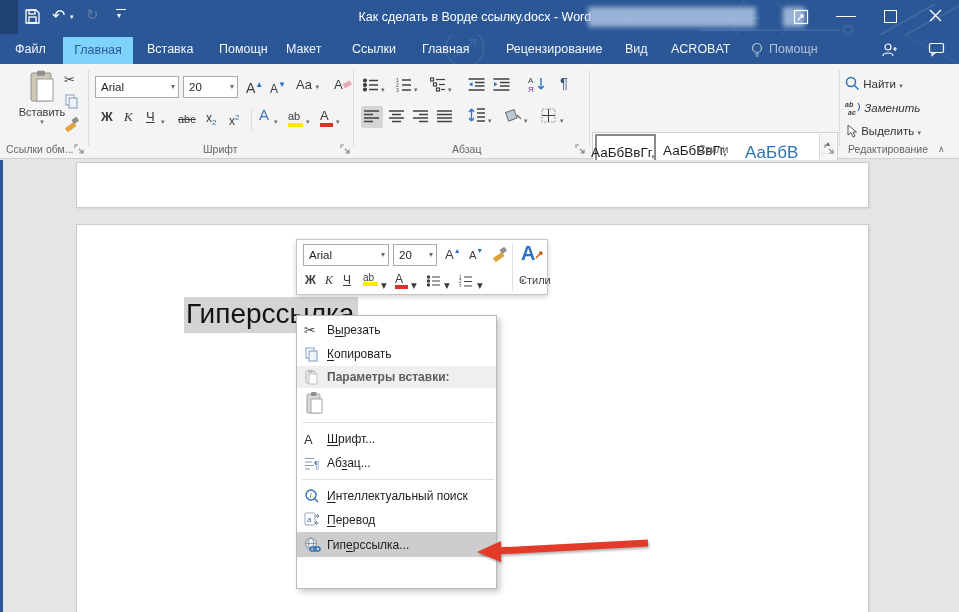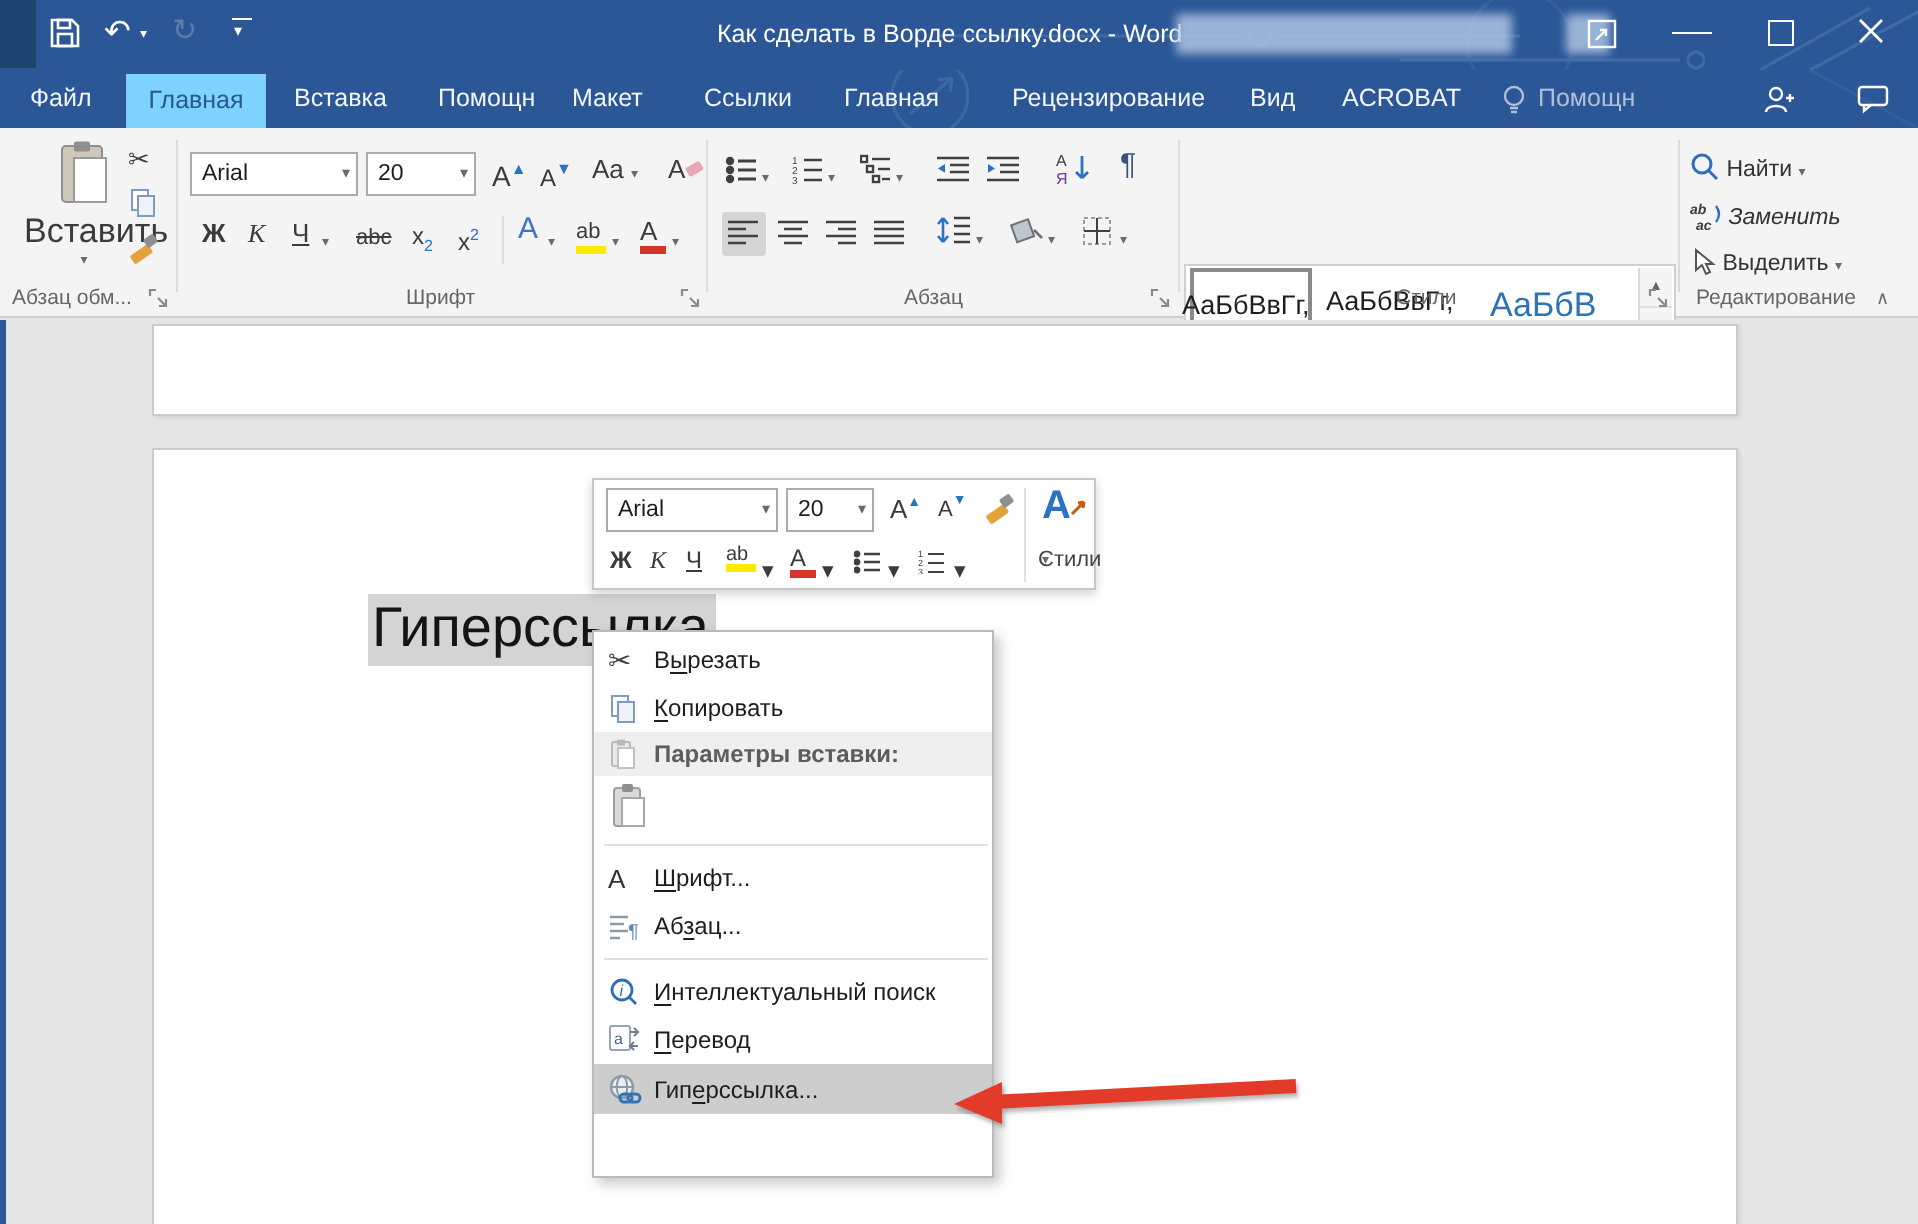--- a/index.html
+++ b/index.html
@@ -169,41 +169,41 @@
     <div class="vsep" style="left:839px;"></div>
 
     <div class="abs" style="left:12px;top:6px;width:60px;text-align:center;">
       <svg width="30" height="34" style="margin:0 auto;">
           <g>
         <rect x="4" y="3" width="20" height="28" rx="2" fill="#cfc7b8" stroke="#8f8f8f"></rect>
         <rect x="10" y="0.8" width="8" height="5" rx="1" fill="#8f8f8f"></rect>
         <rect x="10" y="9" width="16" height="22" fill="#fff" stroke="#9b9b9b"></rect>
       </g>
         </svg>
-      <div style="font-size:17px;color:#3b3b3b;margin-top:2px;">Вставить</div>
+      <div style="font-size:11px;color:#3b3b3b;margin-top:2px;">Вставить</div>
       <div class="dda" style="font-size:7px;">▾</div>
     </div>
     <div class="abs" style="left:64px;top:8px;font-size:13px;color:#3f3f3f;">✂</div>
     <div class="abs" style="left:64px;top:30px;">
       <svg width="15" height="15">
           <g fill="#fff" stroke="#7f9cc0" stroke-width="1">
         <rect x="2" y="1" width="8" height="10"></rect>
             <rect x="5" y="4" width="8" height="10" fill="#eef3f9"></rect>
       </g>
         </svg>
     </div>
     <div class="abs" style="left:63px;top:52px;">
       <svg width="16" height="16">
           <g>
         <rect x="2" y="9" width="11" height="5" rx="1" fill="#e2a23c" transform="rotate(-35 7 11)"></rect>
         <rect x="9" y="2" width="6" height="5" rx="1" fill="#8f8f8f" transform="rotate(-35 12 4)"></rect>
       </g>
         </svg>
     </div>
-    <div class="gLabel" style="left:6px;">Абзац обм...</div>
+    <div class="gLabel" style="left:6px;">Ссылки обм...</div>
     <div class="launcher" style="left:74px;">
       <svg width="11" height="11">
           <g fill="none" stroke="#8a8a8a" stroke-width="1.1">
             <path d="M1 4 V1 H4 M5 5 l4 4 M9 5.5 V9 H5.5"></path>
           </g>
         </svg>
     </div>
 
     <div class="combo" style="left:95px;top:12px;width:84px;">
       <span>Arial</span><span class="dd">▾</span>

